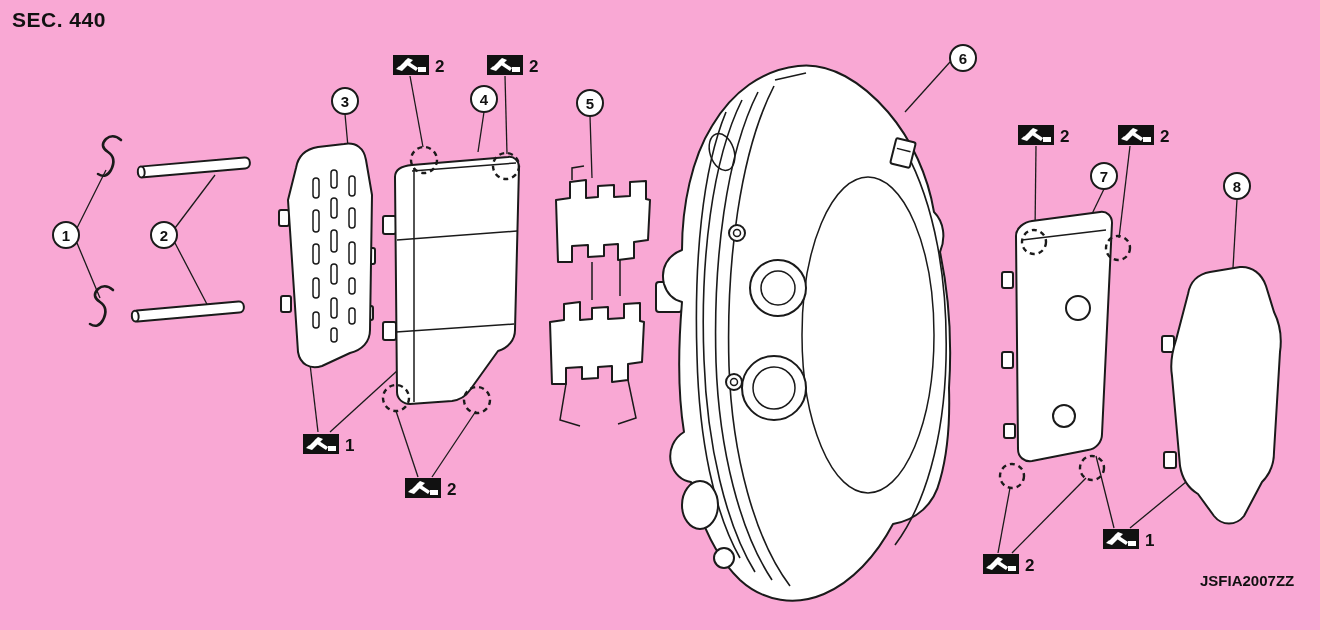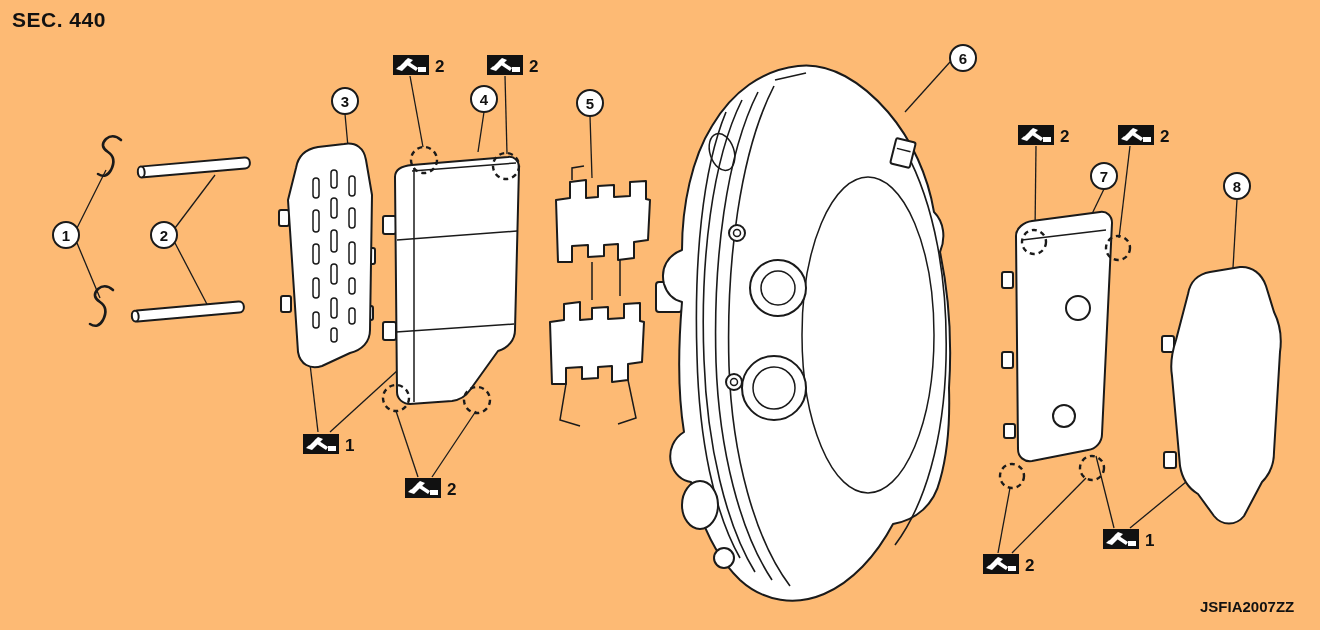--- a/index.html
+++ b/index.html
@@ -1,19 +1,19 @@
 <!DOCTYPE html>
 <html><head>
 <meta charset="utf-8">
 <style>
   html,body{margin:0;padding:0;background:#fff;}
   body{font-family:"Liberation Sans", sans-serif;}
-  #stage{position:relative;width:1320px;height:630px;background:#fdba74;overflow:hidden;}
+  #stage{position:relative;width:1320px;height:630px;background:#f9a8d4;overflow:hidden;}
   .sec-label{position:absolute;left:12px;top:8px;font-size:21px;font-weight:bold;color:#111;letter-spacing:.5px;}
-  .fig-code{position:absolute;left:1200px;top:598px;font-size:15px;font-weight:bold;color:#111;}
+  .fig-code{position:absolute;left:1200px;top:572px;font-size:15px;font-weight:bold;color:#111;}
   svg{display:block;}
   svg text{font-family:"Liberation Sans", sans-serif;fill:#111;}
   .balloon-num{font-size:15px;font-weight:bold;text-anchor:middle;}
   .grease-num{font-size:17px;font-weight:600;}
   .outline{fill:#fff;stroke:#1a1a1a;stroke-width:2;stroke-linejoin:round;}
   .thin{fill:none;stroke:#1a1a1a;stroke-width:1.5;}
   .leader{fill:none;stroke:#1a1a1a;stroke-width:1.3;}
   .dashc{fill:none;stroke:#1a1a1a;stroke-width:2.4;stroke-dasharray:5 4;}
   .rib{fill:none;stroke:#1a1a1a;stroke-width:1.6;}
 </style>

